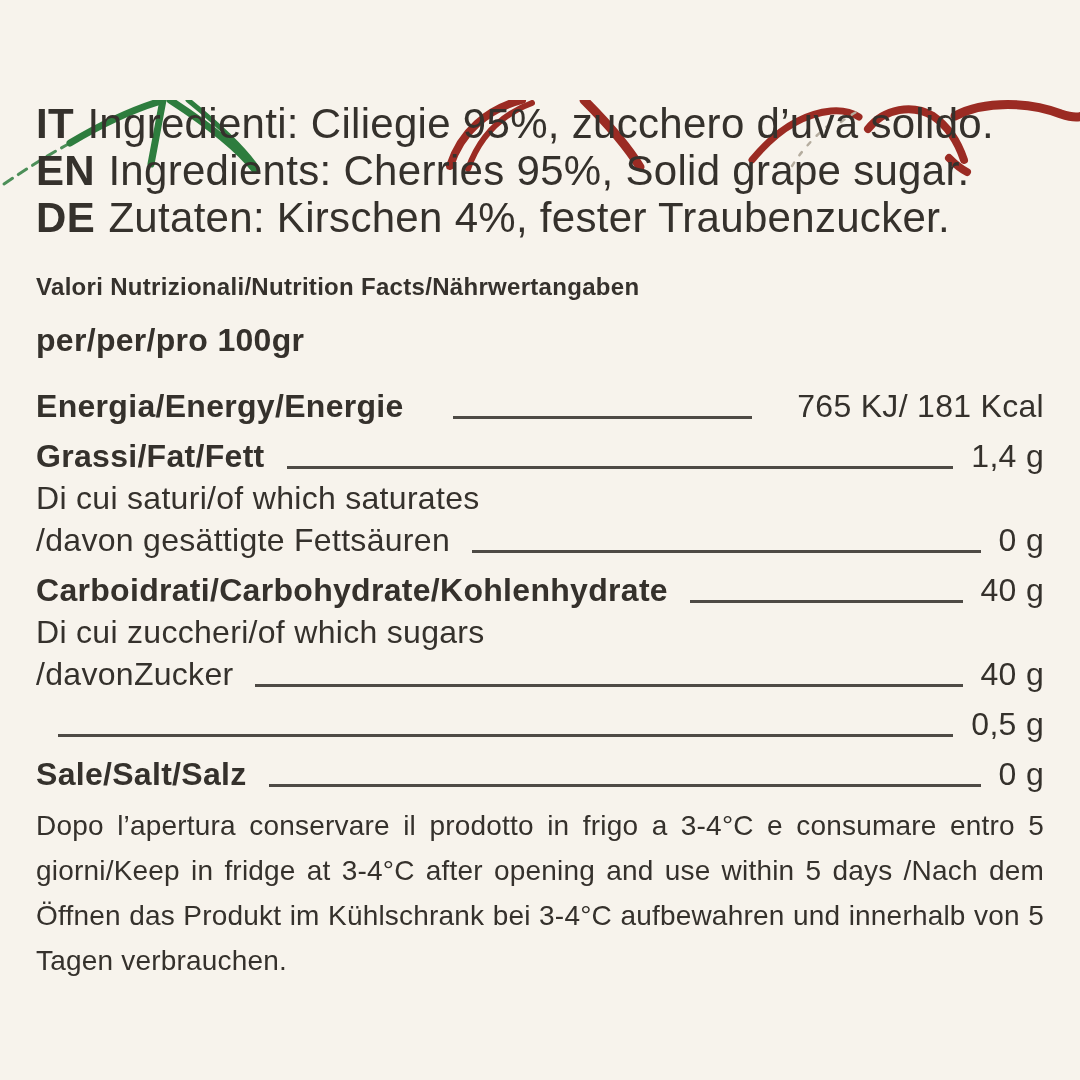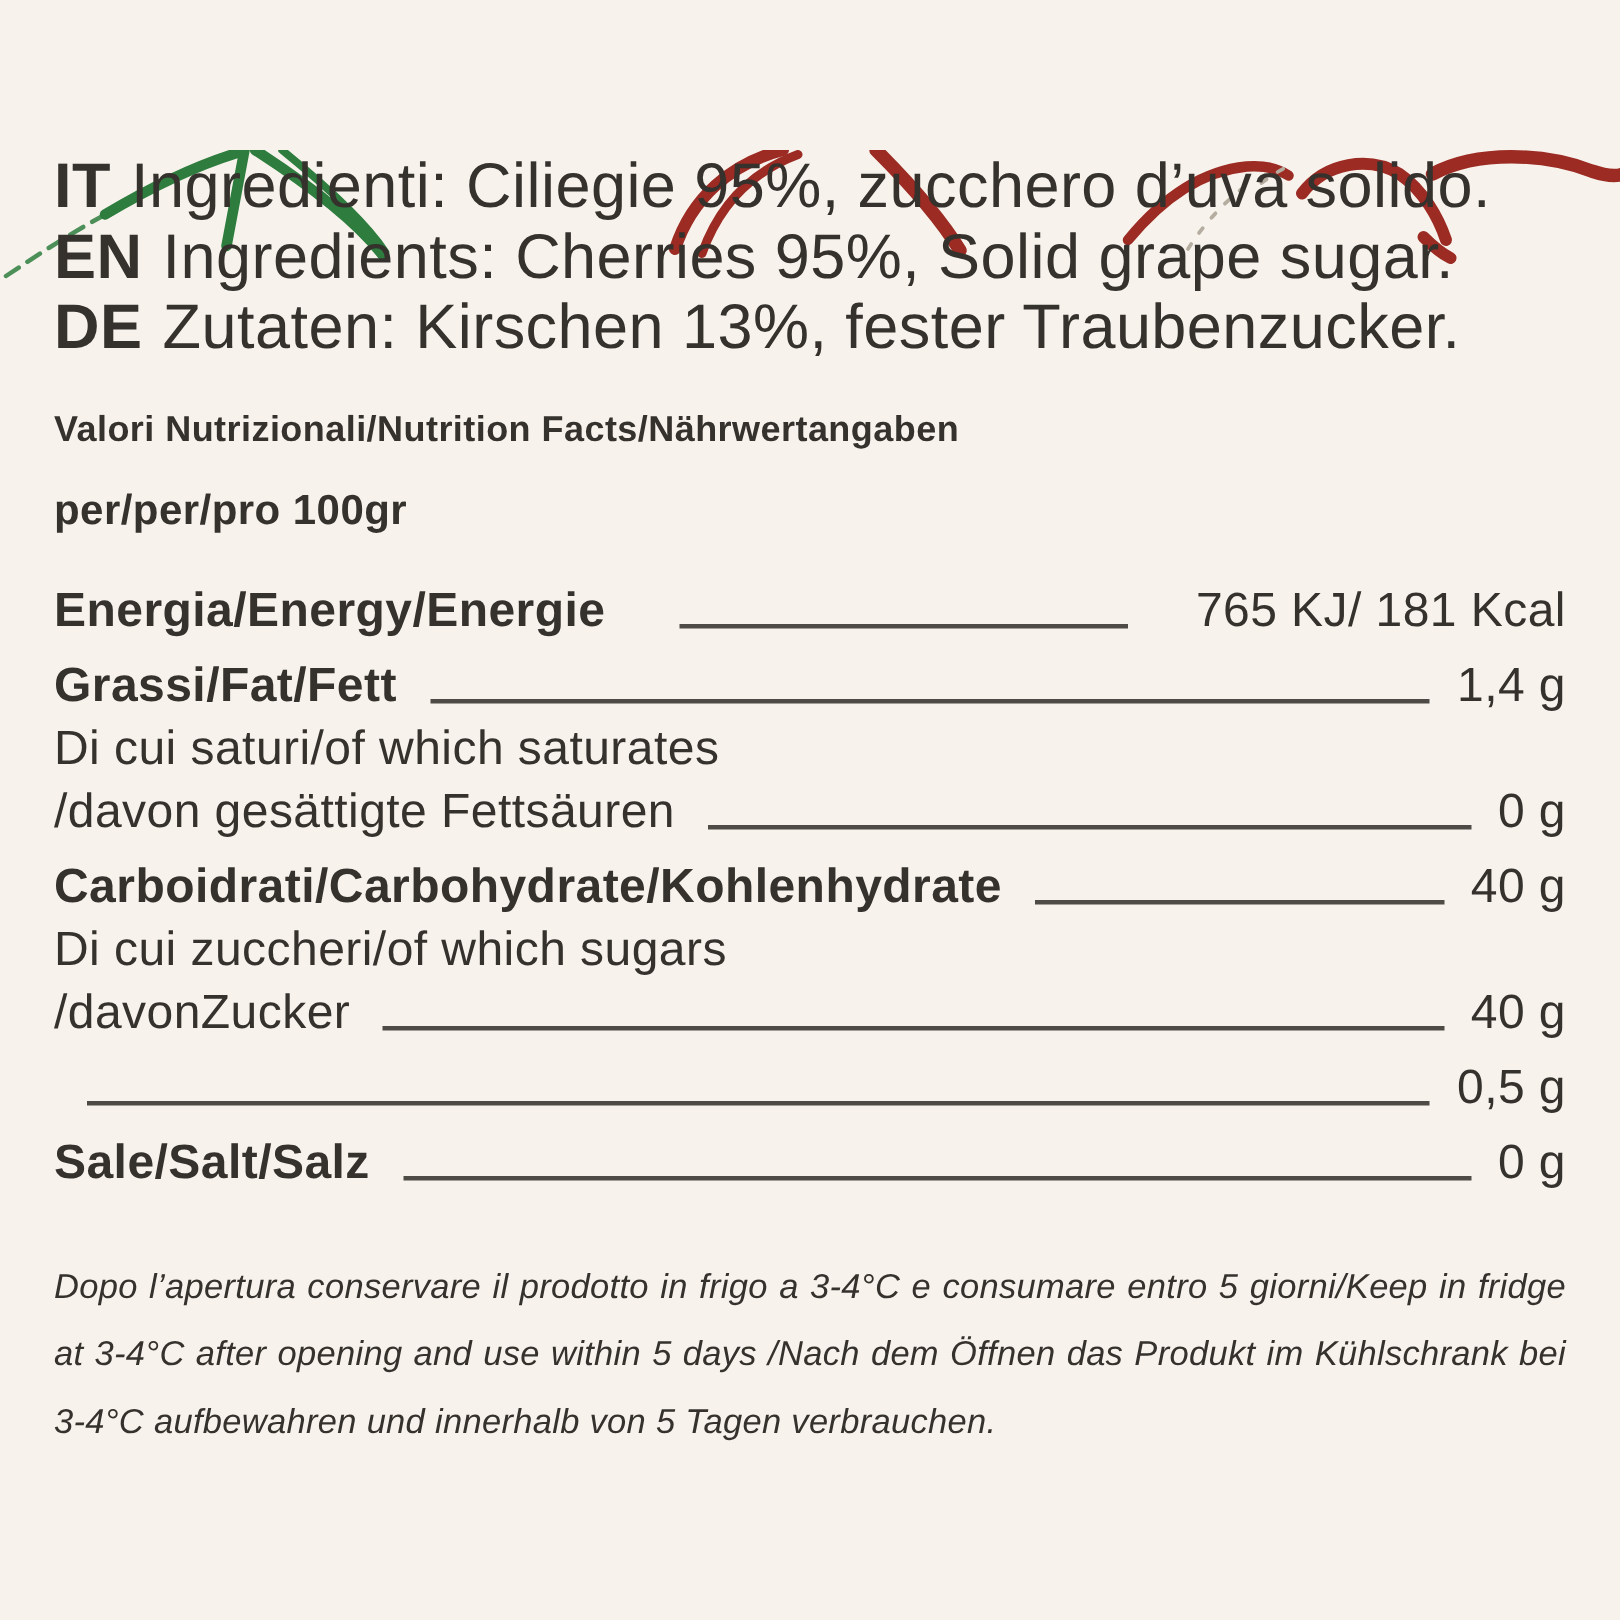--- a/index.html
+++ b/index.html
@@ -37,21 +37,21 @@
   .nutrition-title {
     margin-top: 26px;
     font-size: 24px;
     font-weight: 700;
     line-height: 40px;
     letter-spacing: 0.3px;
     white-space: nowrap;
   }
   .nutrition-subtitle {
     margin-top: 13px;
-    font-size: 28px;
+    font-size: 32px;
     font-weight: 700;
     line-height: 40px;
     letter-spacing: 0.3px;
   }
 
   .rows { margin-top: 25px; }
   .nrow {
     display: flex;
     align-items: flex-end;
     font-size: 32px;
@@ -65,26 +65,25 @@
   .leader {
     flex: 1;
     height: 0;
     border-bottom: 3px solid var(--line);
     margin: 0 18px 8px 22px;
     min-width: 40px;
   }
   .nvalue { white-space: nowrap; font-weight: 400; }
 
   .storage {
-    margin-top: 40px;
-    font-size: 23px;
+    margin-top: 8px;
+    font-size: 28px;
     line-height: 45px;
     letter-spacing: 0.2px;
     text-align: justify;
-    font-style: italic;
   }
 
   svg path { fill: none; stroke-linecap: round; }
   .red   { stroke: var(--cherry-red); }
   .green { stroke: var(--leaf-green); }
   .sketch { stroke: var(--sketch-gray); }
 </style>
 </head>
 <body>
 
@@ -109,21 +108,21 @@
     <path class="red" d="M949,58 C956,65 961,69 967,72" stroke-width="8"></path>
 
     <path class="red" d="M955,16 C985,0 1030,2 1061,14 C1070,17 1077,18 1082,16" stroke-width="9"></path>
   </svg>
 
   <main class="content">
 
     <section class="ingredients">
       <p class="ing-line"><b>IT</b><span>Ingredienti: Ciliegie 95%, zucchero d’uva solido.</span></p>
       <p class="ing-line"><b>EN</b><span>Ingredients: Cherries 95%, Solid grape sugar.</span></p>
-      <p class="ing-line"><b>DE</b><span>Zutaten: Kirschen 13%, fester Traubenzucker.</span></p>
+      <p class="ing-line"><b>DE</b><span>Zutaten: Kirschen 4%, fester Traubenzucker.</span></p>
     </section>
 
     <section class="nutrition">
       <h2 class="nutrition-title">Valori Nutrizionali/Nutrition Facts/Nährwertangaben</h2>
       <h3 class="nutrition-subtitle">per/per/pro 100gr</h3>
 
       <div class="rows">
 
         <div class="nrow main bold">
           <span class="nlabel">Energia/Energy/Energie</span>

